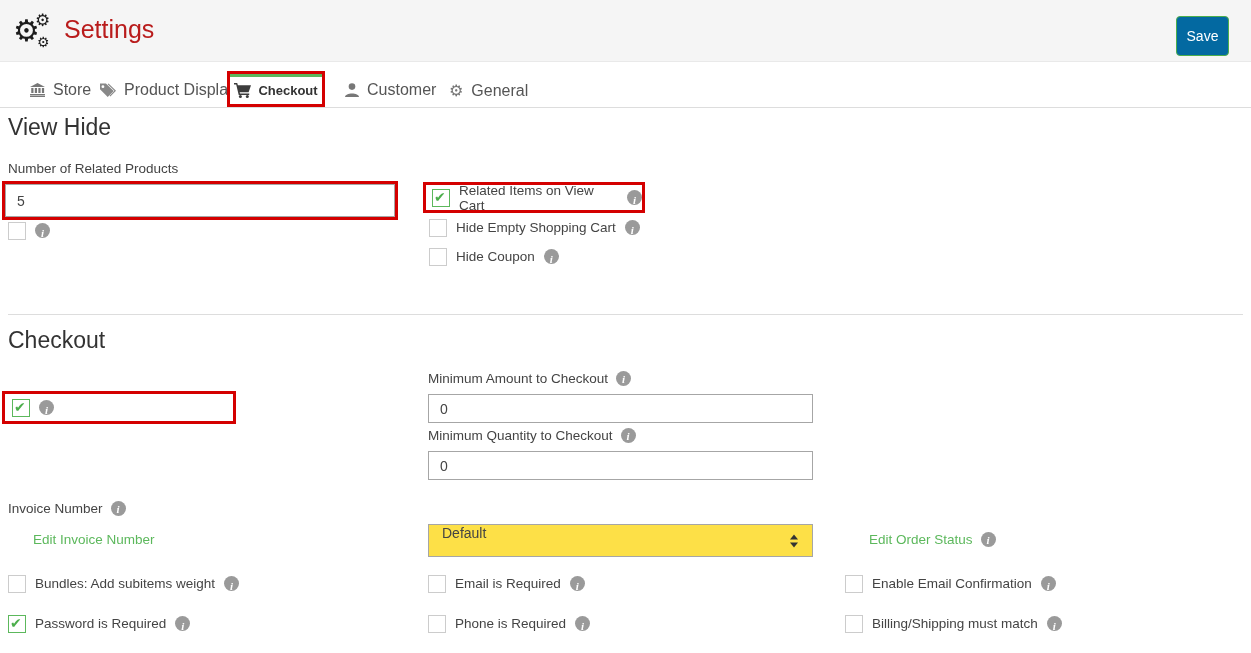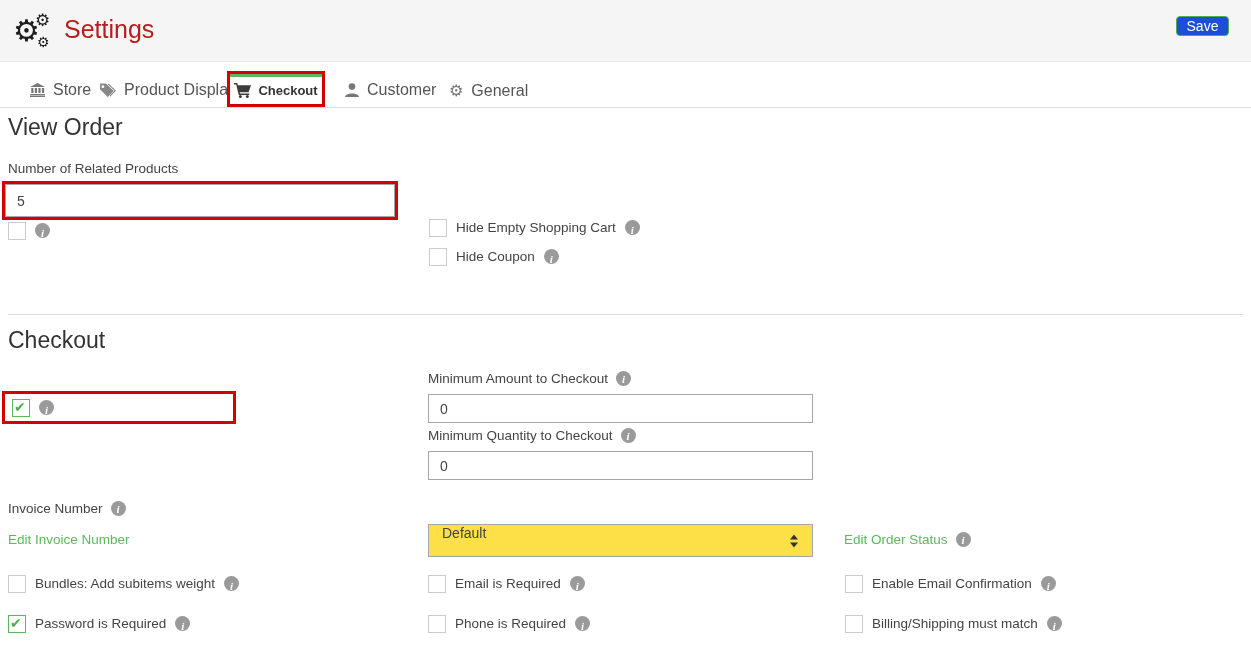--- a/index.html
+++ b/index.html
@@ -8,22 +8,22 @@
   #page { position:relative; width:1251px; height:653px; background:#fff; }
 
   
   .header-bar { position:absolute; left:0; top:0; width:1251px; height:62px;
                 background:#f5f5f5; border-bottom:1px solid #e9e9e9; }
   .cogs { position:absolute; left:13px; top:8px; width:46px; height:46px; color:#1c1c1c; }
   .cog-big::before { content:"\2699"; font-size:30px; line-height:46px; position:absolute; left:0; top:0; }
   .cog-small::before { content:"\2699"; font-size:17px; position:absolute; left:22px; top:2px; }
   .cog-small2::before { content:"\2699"; font-size:14px; position:absolute; left:24px; top:26px; }
   .page-title { position:absolute; left:64px; top:15px; font-size:25px; font-weight:300; color:#b91c1c; }
-  .save-btn { position:absolute; right:22px; top:16px; width:53px; height:20px;
-              background:#1d4ed8; border:1px solid #4cae4c; border-radius:4px;
+  .save-btn { position:absolute; right:22px; top:16px; width:53px; height:40px;
+              background:#0369a1; border:1px solid #4cae4c; border-radius:4px;
               color:#fff; font-size:14px; display:flex; align-items:center; justify-content:center; cursor:pointer; }
 
   
   .tab-bar-border { position:absolute; left:0; top:107px; width:1251px; height:1px; background:#ddd; }
   .tab { position:absolute; top:81px; display:flex; align-items:center; gap:8px;
          font-size:16px; color:#555; cursor:pointer; white-space:nowrap; }
   .tab .ticon { display:inline-flex; align-items:center; }
   .tab-active-wrap { position:absolute; left:227px; top:71px; width:98px; height:36px;
                      border:3px solid #d40000; background:#fff; }
   .tab-active-inner { width:100%; height:100%; border-top:3px solid #5cb85c;
@@ -60,21 +60,21 @@
                            font-size:14px; color:#4cae4c; }
   .cb-label { font-size:13.5px; color:#444; }
 
   
   .info { width:15px; height:15px; border-radius:50%; background:#9a9a9a; flex:none;
           display:inline-block; text-align:center; position:relative; cursor:pointer; }
   .info::before { content:"i"; color:#fff; font:italic bold 11px/15px "Liberation Serif",serif; }
 
   
   .green-link { position:absolute; font-size:13.5px; color:#5cb85c; cursor:pointer;
-                display:flex; align-items:center; gap:8px; white-space:nowrap; }
+                display:flex; align-items:center; gap:8px; white-space:nowrap;margin-left:25px; }
 
   svg { display:block; }
 </style>
 </head>
 <body>
 
 <div id="page">
 
   <div class="header-bar">
     <div class="cogs">
@@ -128,33 +128,38 @@
         </svg>
     </span>
     <span>Customer</span>
   </div>
 
   <div class="tab" style="left:449px">
     <span class="ticon gear-glyph"></span>
     <span>General</span>
   </div>
 
-  <div class="section-heading" style="left:8px; top:114px">View Order</div>
+  <div class="section-heading" style="left:8px; top:114px">View Hide</div>
 
   <div class="field-label" style="left:8px; top:161px">Number of Related Products</div>
 
   <div class="red-box" style="left:2px; top:181px; width:396px; height:39px">
     <input class="text-input" style="width: 100%; height: 100%;" value="5">
   </div>
 
   <div class="cb-row" style="left:8px; top:221px">
     <span class="cb-box"></span>
     <span class="info"></span>
   </div>
 
+  <div class="red-box" style="left:423px; top:182px; width:222px; height:31px; padding-left:6px; gap:9px">
+    <span class="cb-box checked"></span>
+    <span class="cb-label">Related Items on View Cart</span>
+    <span class="info"></span>
+  </div>
 
   <div class="cb-row" style="left:429px; top:218px">
     <span class="cb-box"></span>
     <span class="cb-label">Hide Empty Shopping Cart</span>
     <span class="info"></span>
   </div>
 
   <div class="cb-row" style="left:429px; top:247px">
     <span class="cb-box"></span>
     <span class="cb-label">Hide Coupon</span>

